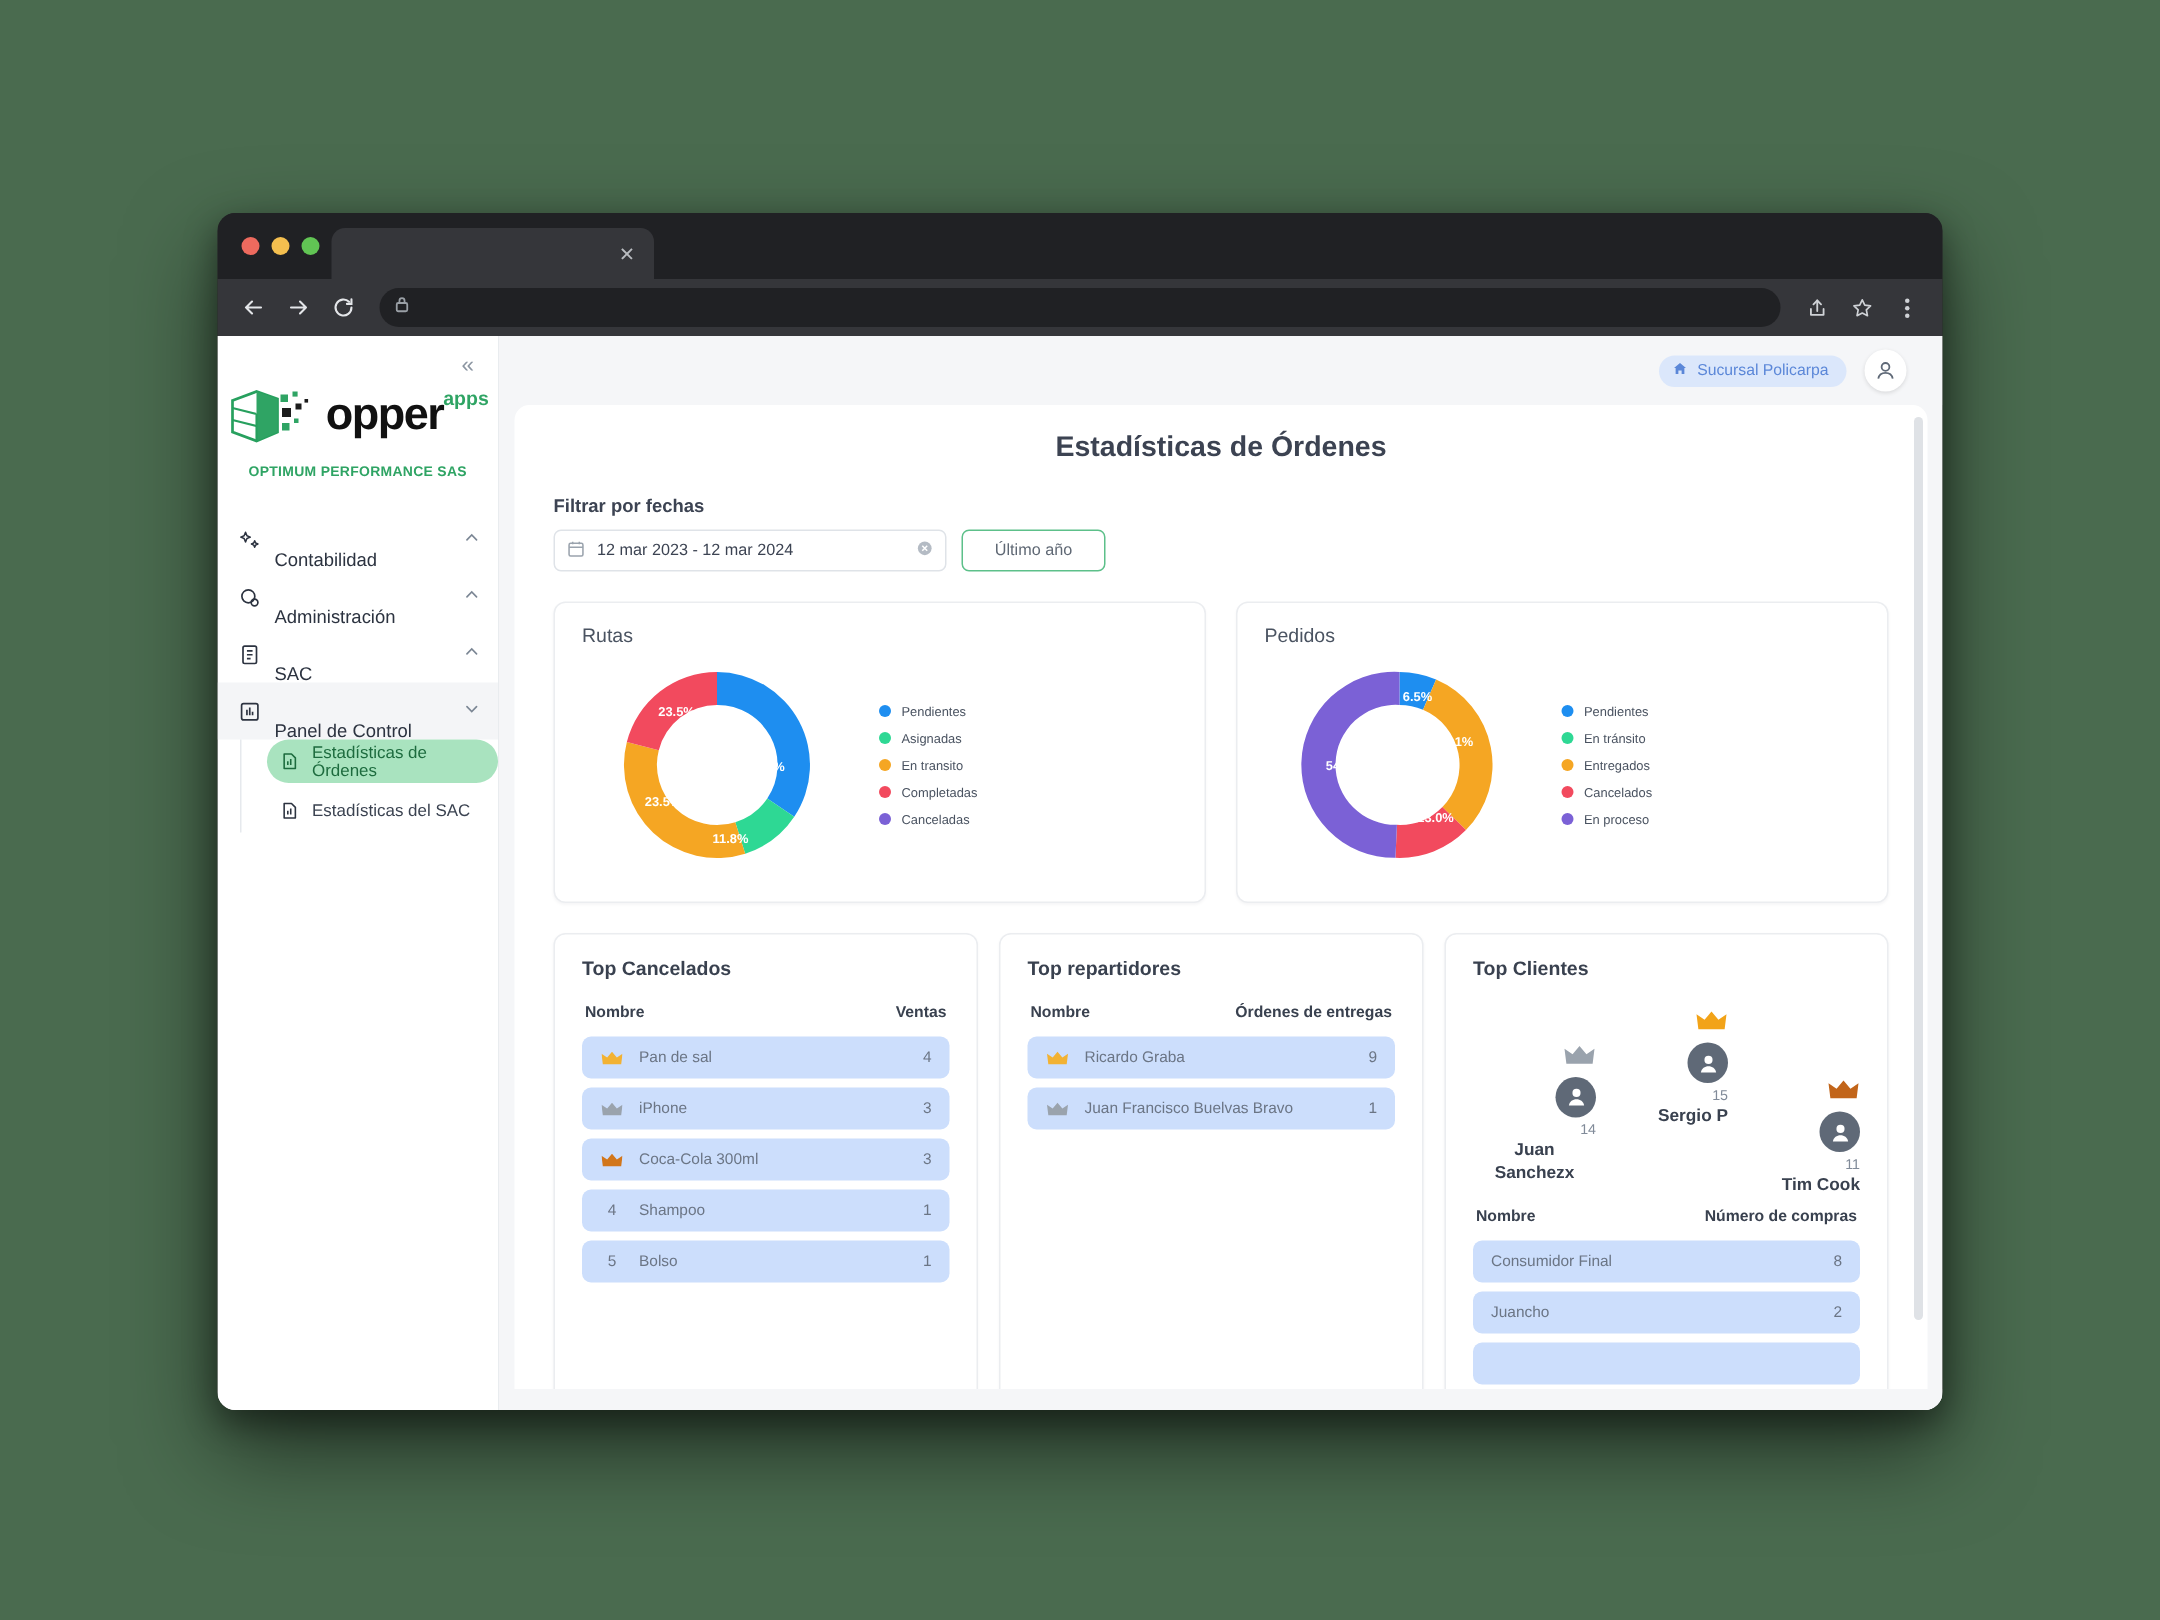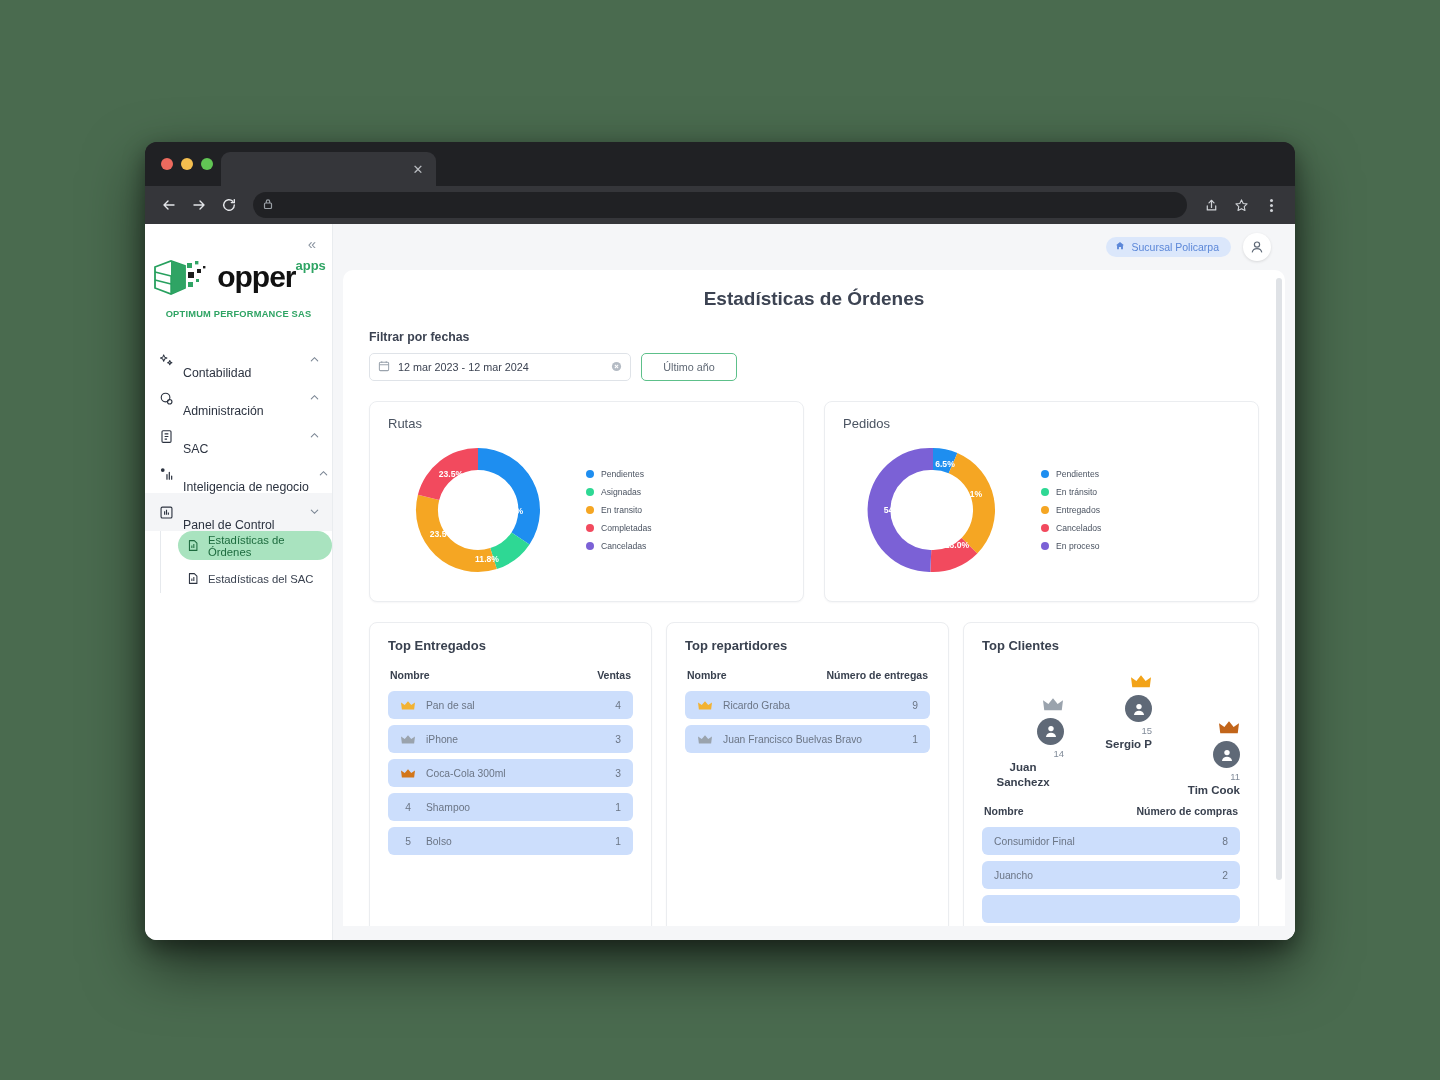--- a/index.html
+++ b/index.html
@@ -338,34 +338,20 @@
               </svg>
           </span>
           <span class="nav-label">SAC</span>
           <span class="chev">
             <svg width="11" height="11" viewBox="0 0 12 12" fill="none" stroke="#7b8694" stroke-width="1.2" stroke-linecap="round">
                 <path d="M2.5 7.5L6 4l3.5 3.5"></path>
               </svg>
           </span>
         </div>
 
-        <div class="nav-item">
-          <span class="nav-ico">
-            <svg width="15" height="15" viewBox="0 0 16 16" fill="none" stroke="#2c3340" stroke-width="1.3" stroke-linecap="round">
-                <circle cx="4" cy="3.3" r="2" fill="#2c3340" stroke="none"></circle>
-                <path d="M8.5 13V8M11 13V5.6M13.5 13V9.6"></path>
-              </svg>
-          </span>
-          <span class="nav-label">Inteligencia de negocio</span>
-          <span class="chev">
-            <svg width="11" height="11" viewBox="0 0 12 12" fill="none" stroke="#7b8694" stroke-width="1.2" stroke-linecap="round">
-                <path d="M2.5 7.5L6 4l3.5 3.5"></path>
-              </svg>
-          </span>
-        </div>
 
         <div class="nav-item active-group">
           <span class="nav-ico">
             <svg width="15" height="15" viewBox="0 0 16 16" fill="none" stroke="#2c3340" stroke-width="1.2" stroke-linejoin="round">
                 <rect x="2.2" y="2.2" width="11.6" height="11.6" rx="1.4"></rect>
                 <path d="M6 10.4V6.6M8 10.4V5M10 10.4V8"></path>
               </svg>
           </span>
           <span class="nav-label">Panel de Control</span>
           <span class="chev">
@@ -535,21 +521,21 @@
                   </div>
               </div>
             </div>
           </div>
 
         </div>
 
         <div class="lists-row">
 
           <div class="list-card">
-            <div class="list-title">Top Entregados</div>
+            <div class="list-title">Top Cancelados</div>
             <div class="list-head">
               <span>Nombre</span>
               <span>Ventas</span>
             </div>
             <div class="row-item">
               <span class="row-rank">
                   <svg width="14" height="11" viewBox="0 0 16 12" fill="#F2B233">
                     <path d="M1 10.5h14l1-8-4.3 3L8 1 4.3 5.5 0 2.5z"></path>
                   </svg>
                 </span>
@@ -583,21 +569,21 @@
               <span class="row-rank">5</span>
               <span class="row-name">Bolso</span>
               <span class="row-val">1</span>
             </div>
           </div>
 
           <div class="list-card">
             <div class="list-title">Top repartidores</div>
             <div class="list-head">
               <span>Nombre</span>
-              <span>Número de entregas</span>
+              <span>Órdenes de entregas</span>
             </div>
             <div class="row-item">
               <span class="row-rank">
                   <svg width="14" height="11" viewBox="0 0 16 12" fill="#F2B233">
                     <path d="M1 10.5h14l1-8-4.3 3L8 1 4.3 5.5 0 2.5z"></path>
                   </svg>
                 </span>
               <span class="row-name">Ricardo Graba</span>
               <span class="row-val">9</span>
             </div>

